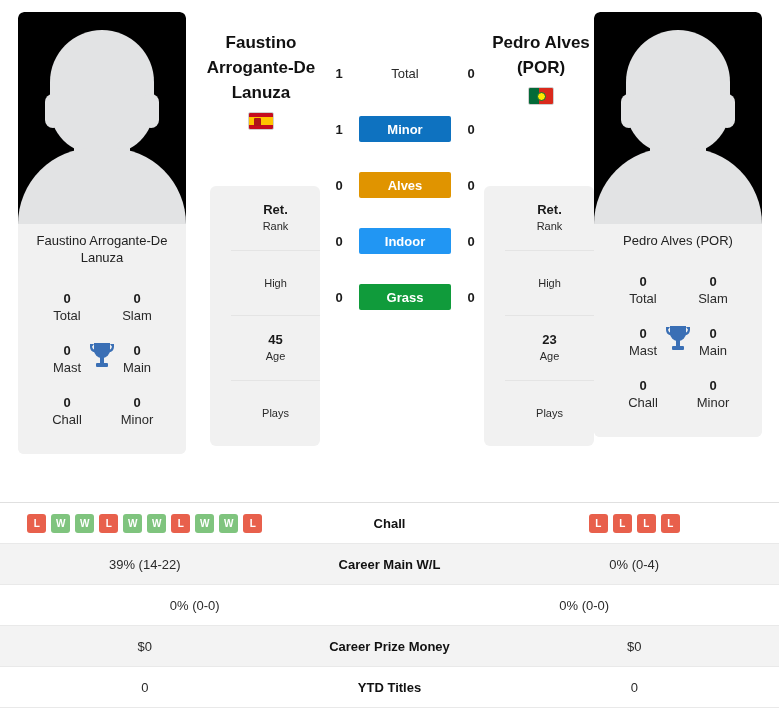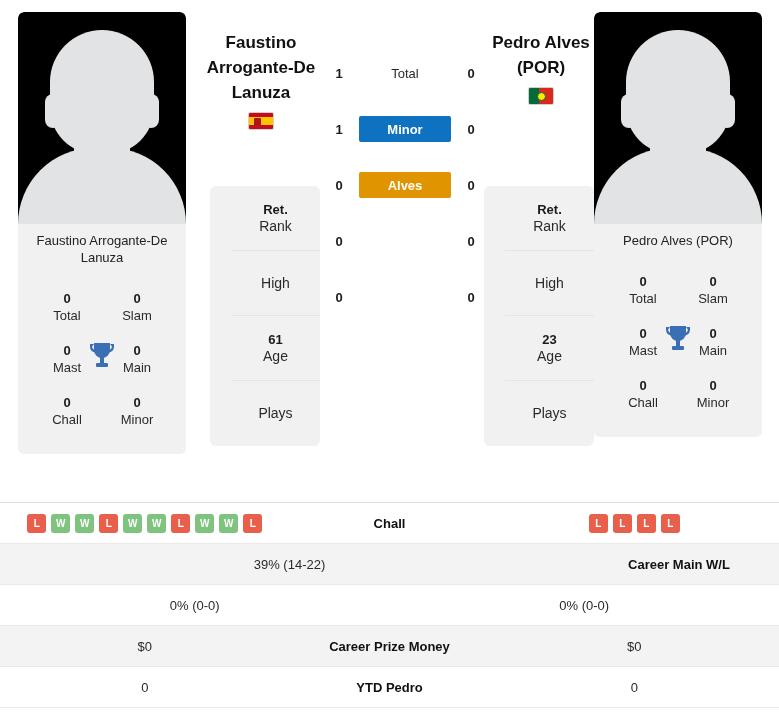--- a/index.html
+++ b/index.html
@@ -134,21 +134,21 @@
     flex-direction: column;
     align-items: center;
     justify-content: center;
     border-bottom: 1px solid #e4e4e4;
   }
   .info-cell:last-child { border-bottom: none; }
   .info-val {
     font-size: 13px; font-weight: bold; color: #1a1a1a; line-height: 17px;
   }
   .info-lab {
-    font-size: 14px; color: #2a2a2a; line-height: 17px;
+    font-size: 11px; color: #2a2a2a; line-height: 17px;
   }
 
   
   .name-head {
     position: absolute;
     top: 30px;
     text-align: center;
     width: 150px;
   }
   .name-head.left-name { left: 186px; }
@@ -313,21 +313,21 @@
     <div class="info-col left-inner">
       <div class="info-cell">
         <div class="info-val">Ret.</div>
         <div class="info-lab">Rank</div>
       </div>
       <div class="info-cell">
         <div class="info-val"></div>
         <div class="info-lab">High</div>
       </div>
       <div class="info-cell">
-        <div class="info-val">61</div>
+        <div class="info-val">45</div>
         <div class="info-lab">Age</div>
       </div>
       <div class="info-cell">
         <div class="info-val"></div>
         <div class="info-lab">Plays</div>
       </div>
     </div>
 
     <div style="flex:1 1 auto;"></div>
 
@@ -422,24 +422,26 @@
         <div class="surface-pill" style="background:#0e72c0">Minor</div>
         <div class="sv">0</div>
       </div>
       <div class="surface-row">
         <div class="sv">0</div>
         <div class="surface-pill" style="background:#e09400">Alves</div>
         <div class="sv">0</div>
       </div>
       <div class="surface-row">
         <div class="sv">0</div>
+        <div class="surface-pill" style="background:#2196f3">Indoor</div>
         <div class="sv">0</div>
       </div>
       <div class="surface-row">
         <div class="sv">0</div>
+        <div class="surface-pill" style="background:#109b3b">Grass</div>
         <div class="sv">0</div>
       </div>
     </div>
 
   </div>
 
   <div class="stats-table">
 
     <div class="stat-row">
       <div class="stat-left">
@@ -463,34 +465,35 @@
             <div class="form-badge l">L</div>
             <div class="form-badge l">L</div>
             <div class="form-badge l">L</div>
           </div>
       </div>
     </div>
 
     <div class="stat-row shaded">
       <div class="stat-left">39% (14-22)</div>
       <div class="stat-mid">Career Main W/L</div>
+      <div class="stat-right">0% (0-4)</div>
     </div>
 
     <div class="stat-row">
       <div class="stat-left">0% (0-0)</div>
       <div class="stat-right">0% (0-0)</div>
     </div>
 
     <div class="stat-row shaded">
       <div class="stat-left">$0</div>
       <div class="stat-mid">Career Prize Money</div>
       <div class="stat-right">$0</div>
     </div>
 
     <div class="stat-row">
       <div class="stat-left">0</div>
-      <div class="stat-mid">YTD Pedro</div>
+      <div class="stat-mid">YTD Titles</div>
       <div class="stat-right">0</div>
     </div>
 
   </div>
 
 </div>
 
 </body></html>

